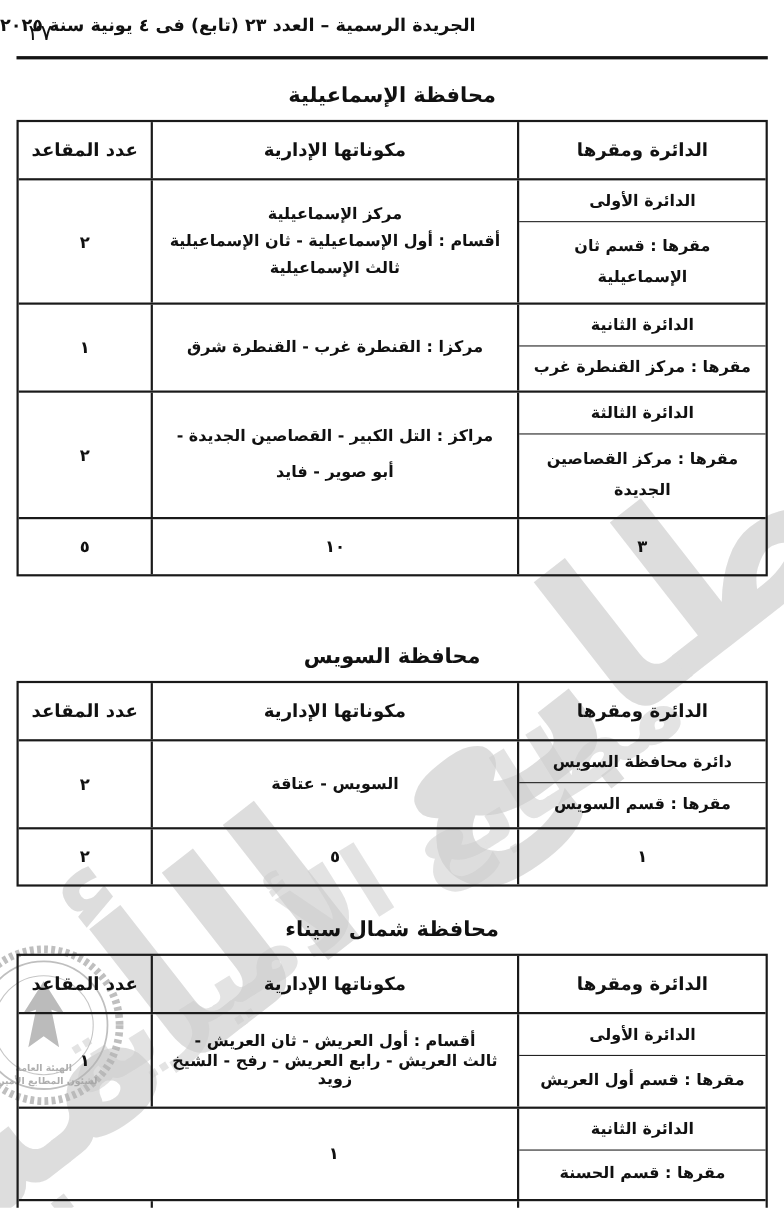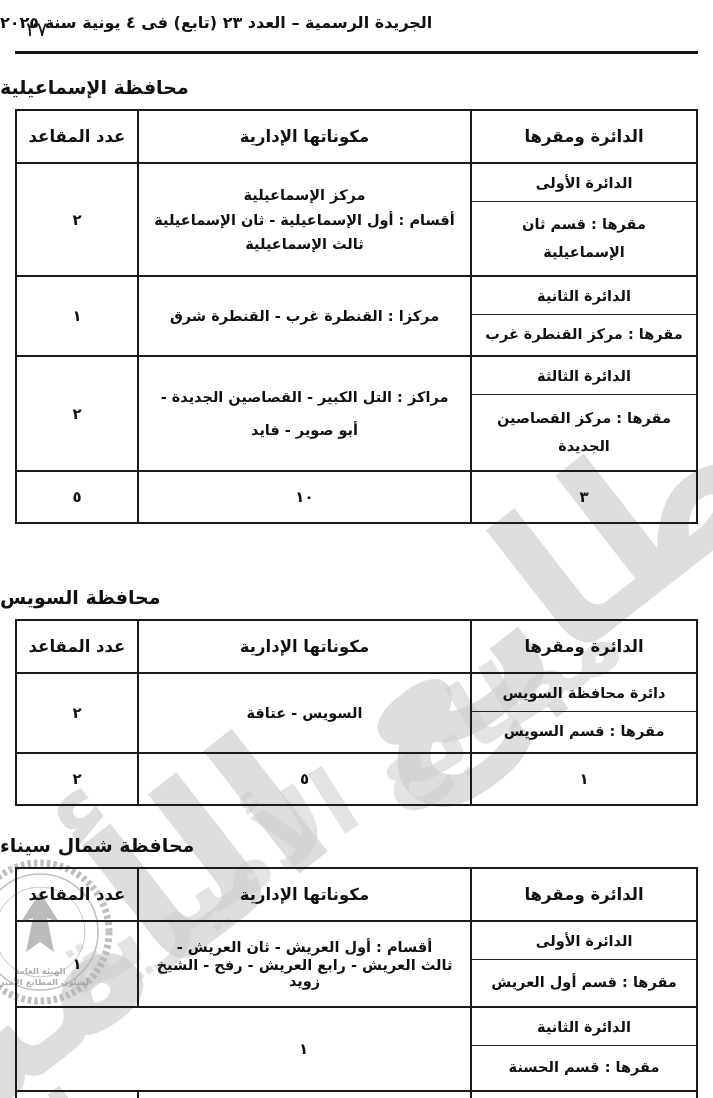--- a/index.html
+++ b/index.html
@@ -23,21 +23,21 @@
   .wm-seal { position:absolute; left:-36px; top:856px; opacity:.85; }
 
   
   .content { position:relative; z-index:1; }
 
   .page-header { position:relative; padding-top:13px; height:38px; }
   .gazette-title { text-align:left; font-size:16px; font-weight:bold; letter-spacing:0; }
   .page-number { position:absolute; left:26px; top:17px; font-size:20px; font-weight:normal; }
   .rule { height:3px; background:#141414; margin:13px 15px 0 15px; border:0; }
 
-  .gov-title { text-align:left; font-size:19px; font-weight:bold; margin-top:22px; }
+  .gov-title { text-align:center; font-size:19px; font-weight:bold; margin-top:22px; }
   .gov-title.suez { margin-top:62px; }
   .gov-title.sinai { margin-top:28px; }
 
   .gov-table { margin:11px 15px 0 15px; border:2px solid #1a1a1a; background:transparent; }
   .trow { display:grid; grid-template-columns:226px 1fr 120px; border-top:2px solid #1a1a1a; }
   .trow.first { border-top:0; }
 
   .cell {
     border-inline-end:2px solid #1a1a1a;
     display:flex; flex-direction:column; align-items:center; justify-content:center;

